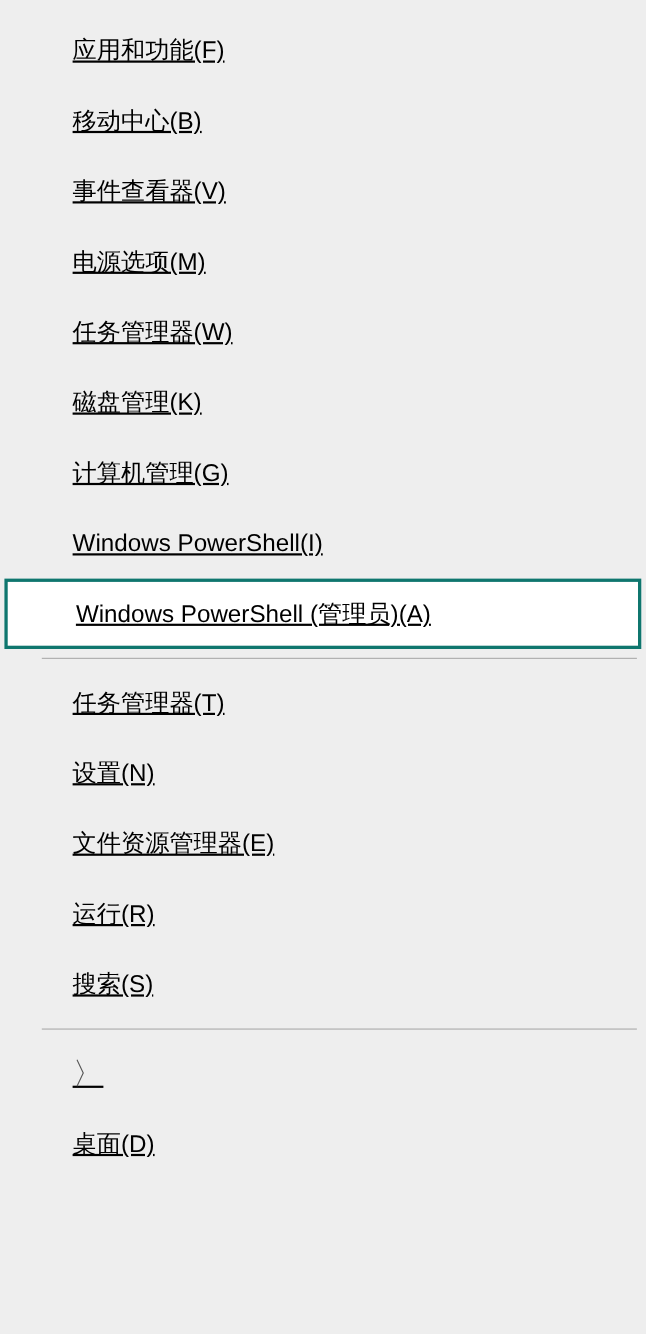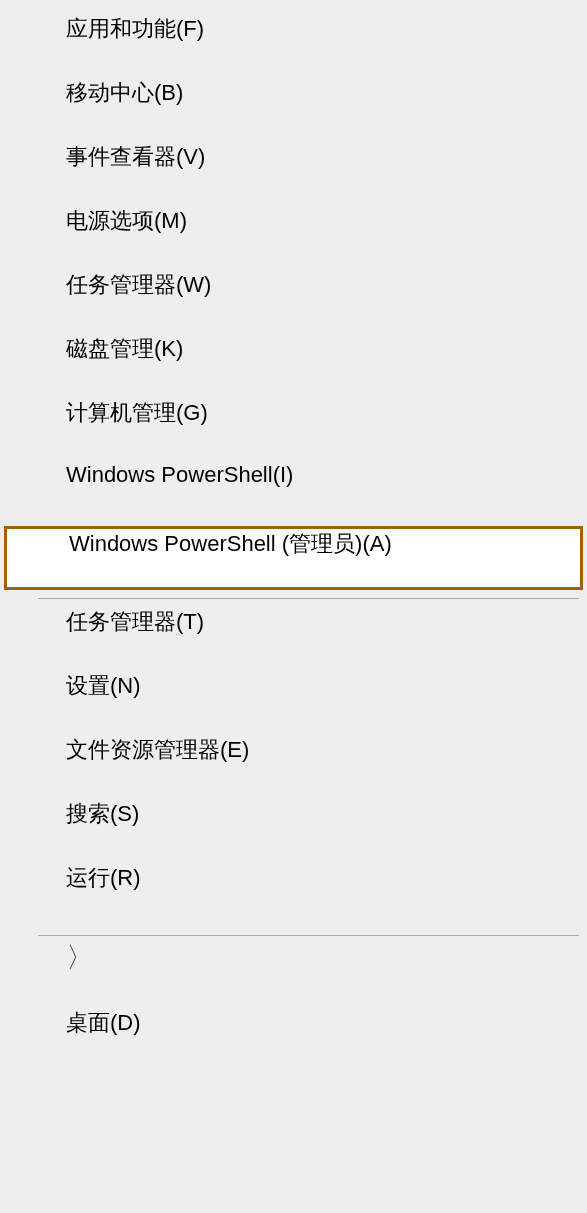--- a/index.html
+++ b/index.html
@@ -22,28 +22,29 @@
       padding-top: 14px;
       padding-bottom: 14px;
       display: flex;
       flex-direction: column;
     }
     .menu-item {
       height: 64px;
       padding-left: 66px;
       padding-right: 30px;
       display: flex;
-      align-items: flex-start;
+      align-items: center;
       justify-content: space-between;
       cursor: default;
       position: relative;
+      text-decoration: underline;
     }
     .menu-item.highlighted {
       background: #ffffff;
-      border: 3px solid #a16207;
+      border: 3px solid #0f766e;
       margin-left: 4px;
       margin-right: 4px;
       padding-left: 62px;
       padding-right: 26px;
     }
     .divider {
       height: 1px;
       background: #aaaaaa;
       margin-left: 38px;
       margin-right: 8px;
@@ -97,24 +98,24 @@
   <div class="menu-item">
     <span class="label">任务管理器(T)</span>
   </div>
   <div class="menu-item">
     <span class="label">设置(N)</span>
   </div>
   <div class="menu-item">
     <span class="label">文件资源管理器(E)</span>
   </div>
   <div class="menu-item">
-    <span class="label">搜索(S)</span>
+    <span class="label">运行(R)</span>
   </div>
   <div class="menu-item">
-    <span class="label">运行(R)</span>
+    <span class="label">搜索(S)</span>
   </div>
 
   <div class="divider"></div>
 
   <div class="menu-item">
     <span class="chevron">〉</span>
   </div>
   <div class="menu-item">
     <span class="label">桌面(D)</span>
   </div>

